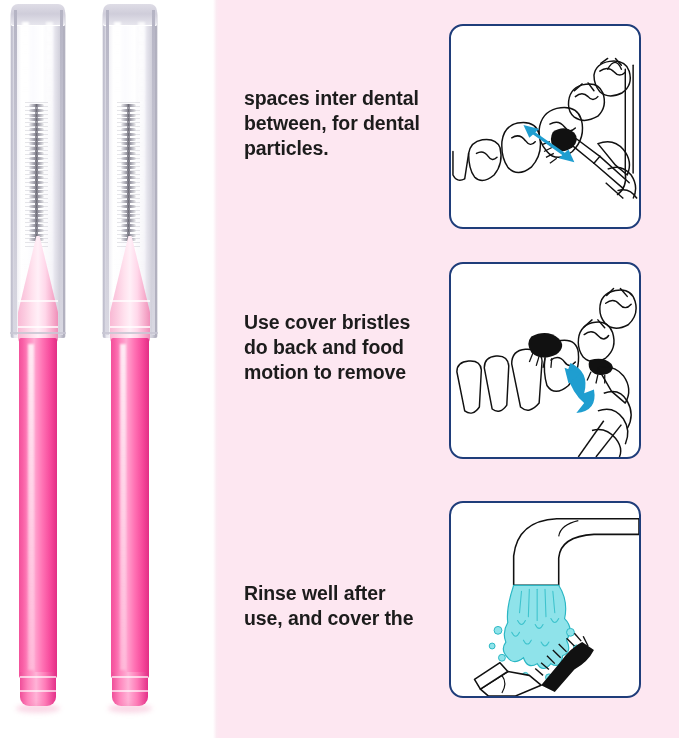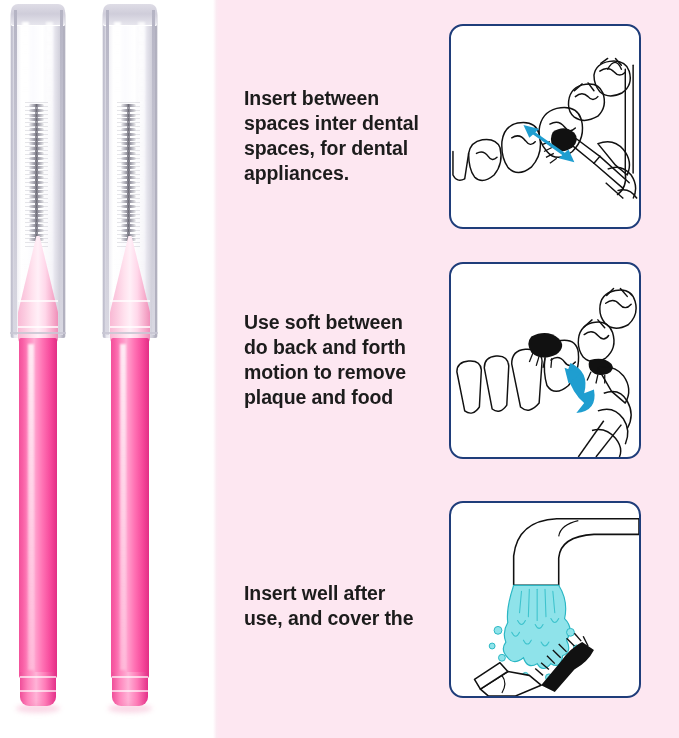--- a/index.html
+++ b/index.html
@@ -366,24 +366,23 @@
       <div class="handle-end-ring" style="top:676px"></div>
       <div class="handle-end-ring" style="top:690px"></div>
       <div class="handle-shadow"></div>
     </div>
   </div>
 
   <div class="pane-divider"></div>
 
   <div class="row r1">
     <div class="step-text">
-      <div>Insert between</div>
       <div>spaces inter dental</div>
-      <div>spaces, for dental</div>
-      <div>appliances.</div>
+      <div>between, for dental</div>
+      <div>particles.</div>
     </div>
 
     <div class="illus">
       <svg viewBox="0 0 192 205" xmlns="http://www.w3.org/2000/svg">
         <g fill="none" stroke="#111111" stroke-width="1.5" stroke-linejoin="round" stroke-linecap="round">
 
           <path d="M2 128 L2 152 Q6 160 14 156 L18 130"></path>
           <path d="M18 130 Q20 118 32 116 Q46 114 50 124 Q54 140 44 152 Q32 162 24 154 Q18 146 18 130Z"></path>
           <path d="M52 118 Q54 102 68 99 Q86 96 90 110 Q95 130 82 144 Q68 155 58 144 Q51 134 52 118Z"></path>
           <path d="M90 106 Q92 88 108 84 Q128 80 133 95 Q138 114 124 128 Q108 140 98 128 Q89 118 90 106Z"></path>
@@ -433,24 +432,23 @@
           <line x1="80" y1="106" x2="120" y2="134"></line>
           <polygon points="74,101 90,105 80,114" stroke="none"></polygon>
           <polygon points="126,139 110,135 120,126" stroke="none"></polygon>
         </g>
       </svg>
     </div>
   </div>
 
   <div class="row r2">
     <div class="step-text">
-      <div>Use soft between</div>
-      <div>do back and forth</div>
+      <div>Use cover bristles</div>
+      <div>do back and food</div>
       <div>motion to remove</div>
-      <div>plaque and food</div>
     </div>
 
     <div class="illus">
       <svg viewBox="0 0 192 197" xmlns="http://www.w3.org/2000/svg">
         <g fill="none" stroke="#111111" stroke-width="1.5" stroke-linejoin="round" stroke-linecap="round">
 
           <path d="M6 110 Q6 100 18 99 Q30 98 31 108 L29 146 Q22 156 14 150 L6 110Z"></path>
           <path d="M34 106 Q34 95 46 94 Q58 93 59 104 L57 144 Q50 154 42 148 L34 106Z"></path>
           <path d="M62 102 Q62 88 76 87 Q92 86 93 99 L90 142 Q80 154 71 146 L62 102Z"></path>
 
@@ -492,21 +490,21 @@
           <path d="M144 170 Q158 166 168 178 Q176 188 172 197"></path>
           <path d="M130 197 L156 160"></path>
           <path d="M148 197 L174 164"></path>
         </g>
       </svg>
     </div>
   </div>
 
   <div class="row r3">
     <div class="step-text">
-      <div>Insert well after</div>
+      <div>Rinse well after</div>
       <div>use, and cover the</div>
     </div>
 
     <div class="illus">
       <svg viewBox="0 0 192 197" xmlns="http://www.w3.org/2000/svg">
 
         <g fill="#ffffff" stroke="#111111" stroke-width="1.6" stroke-linejoin="round">
           <path d="M192 16 L108 16 Q68 18 64 54 L64 84 L110 84 L110 56 Q112 34 146 32 L192 32 Z"></path>
         </g>
         <path d="M110 34 Q112 22 130 18" fill="none" stroke="#111111" stroke-width="1.2"></path>

